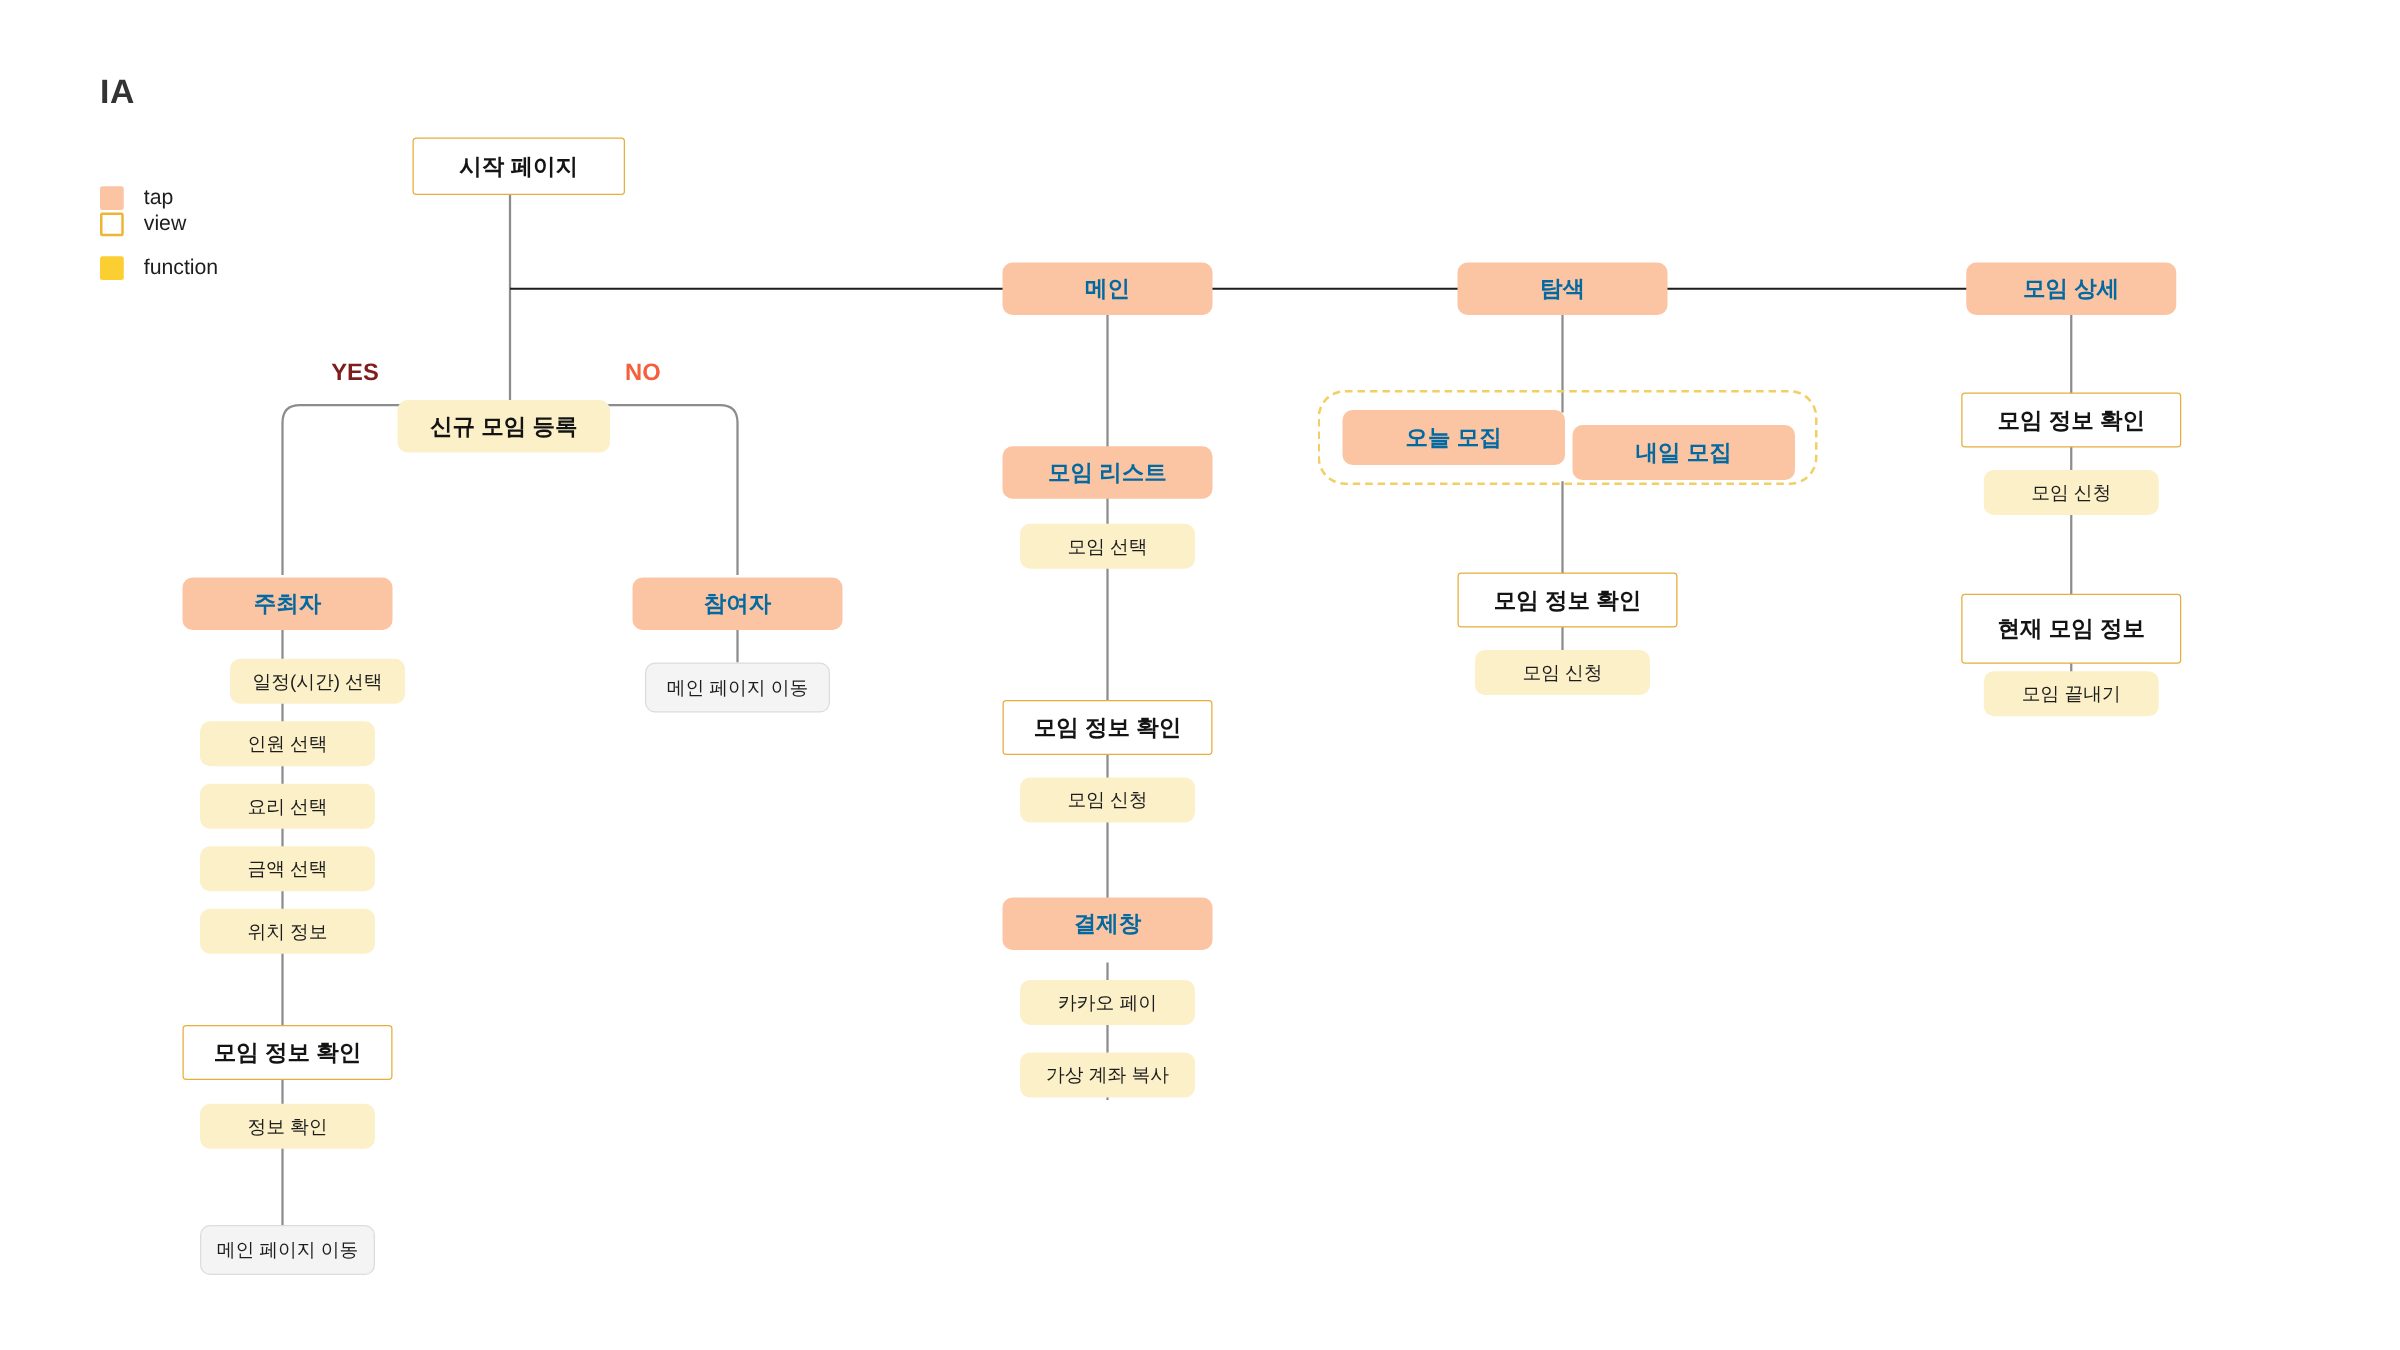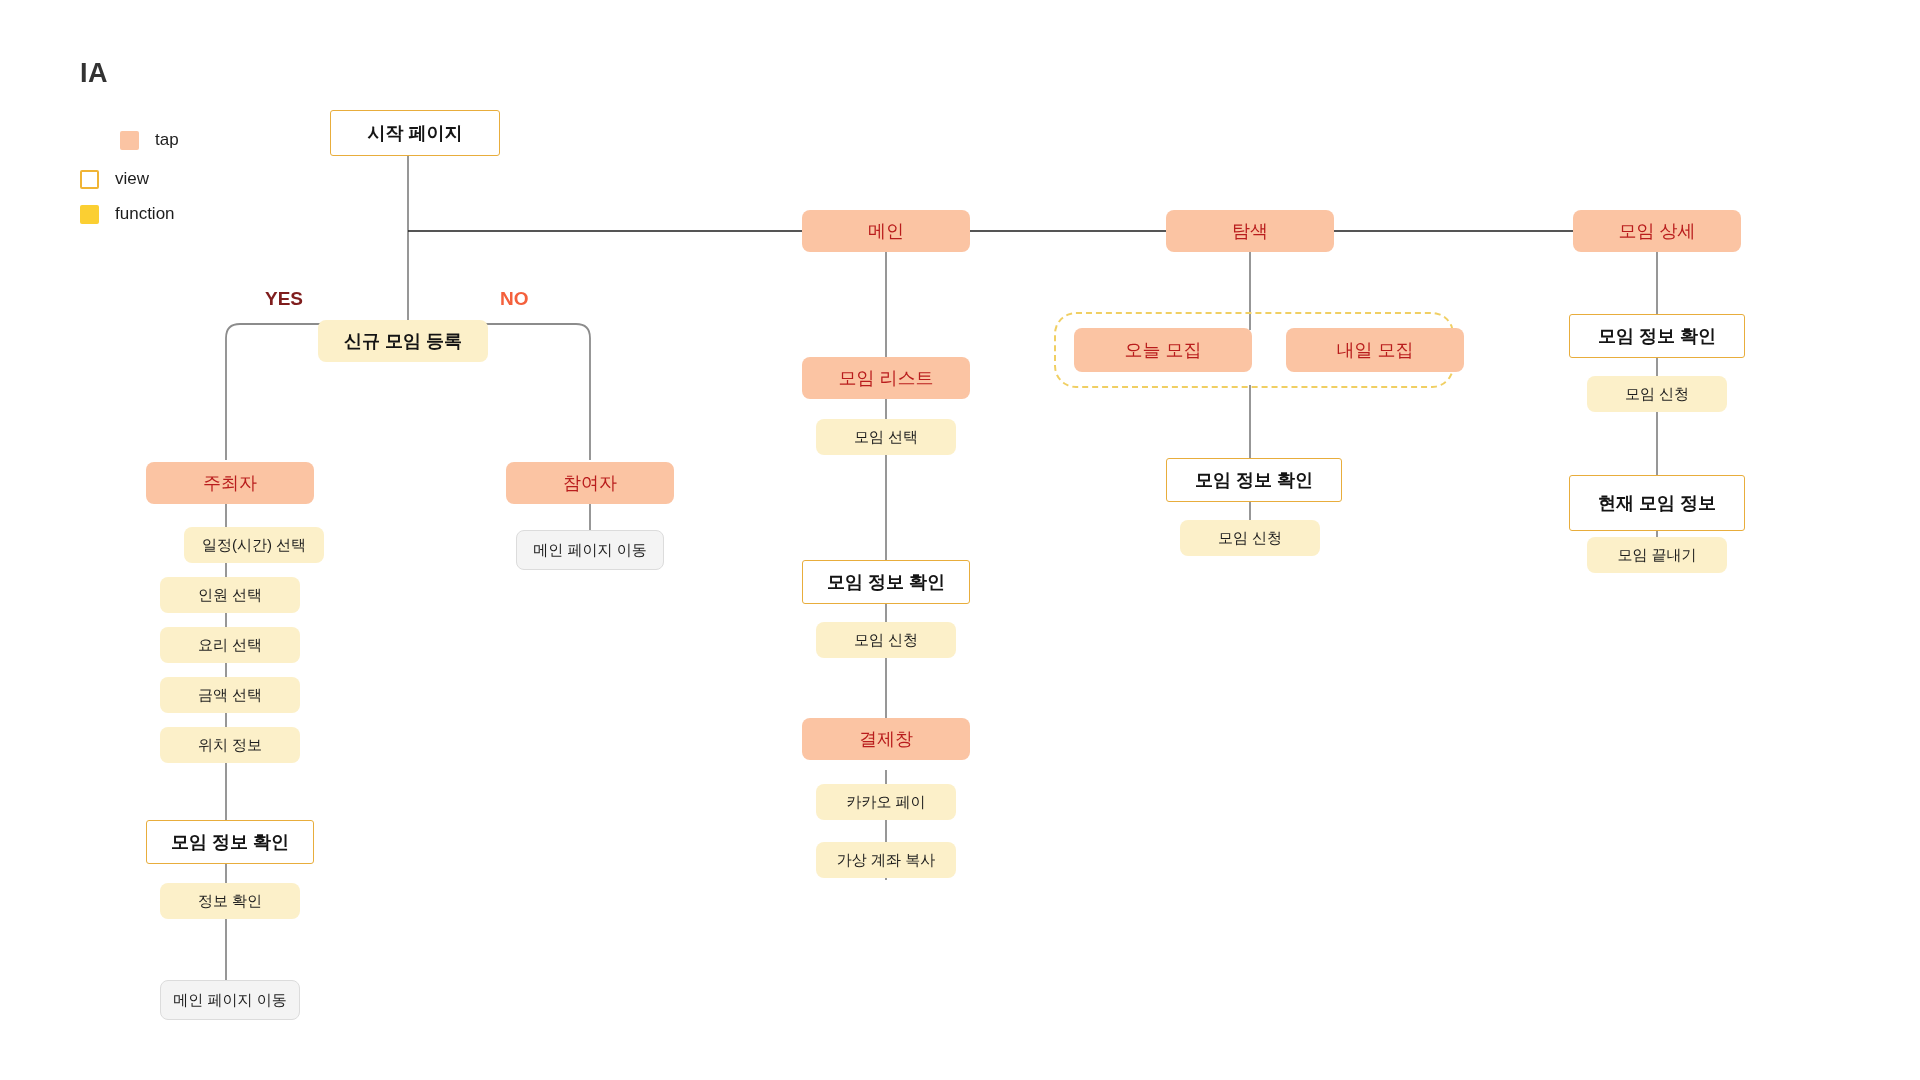--- a/index.html
+++ b/index.html
@@ -28,21 +28,21 @@
   }
   .legend-row {
     position: absolute;
     left: 80px;
     display: flex;
     align-items: center;
     gap: 16px;
     font-size: 17px;
     color: #1d1d1d;
   }
-  #legend-0 { top: 130px; margin-left: 40px; }
+  #legend-0 { top: 148px; }
   #legend-1 { top: 169px; }
   #legend-2 { top: 204px; }
   .legend-swatch {
     width: 19px; height: 19px;
     border-radius: 2px;
     flex: 0 0 auto;
   }
   .sw-tap      { background: #fbc4a3; }
   .sw-view     { background: #ffffff; border: 2px solid #f0b434; }
   .sw-function { background: #fbcf32; }
@@ -63,22 +63,22 @@
     justify-content: center;
     text-align: center;
     white-space: nowrap;
     z-index: 5;
   }
   
   .n-tap {
     background: #fbc4a3;
     border-radius: 8px;
     font-size: 18px;
-    font-weight: normal;
-    color: #b91c1c;
+    font-weight: bold;
+    color: #0369a1;
   }
   
   .n-view {
     background: #ffffff;
     border: 1.6px solid #e8ad3c;
     border-radius: 3px;
     font-size: 18px;
     font-weight: bold;
     color: #141414;
   }
@@ -199,21 +199,21 @@
   <div class="node n-view" style="left:802px; top:560px; width:168px; height:44px;">모임 정보 확인</div>
   <div class="node n-func" style="left:816px; top:622px; width:140px; height:36px;">모임 신청</div>
   <div class="node n-tap" style="left:802px; top:718px; width:168px; height:42px;">결제창</div>
   <div class="node n-func" style="left:816px; top:784px; width:140px; height:36px;">카카오 페이</div>
   <div class="node n-func" style="left:816px; top:842px; width:140px; height:36px;">가상 계좌 복사</div>
 
   <div class="node n-tap" style="left:1166px; top:210px; width:168px; height:42px;">탐색</div>
 
   <div class="group-dashed" style="left:1054px; top:312px; width:400px; height:76px;"></div>
   <div class="node n-tap" style="left:1074px; top:328px; width:178px; height:44px;">오늘 모집</div>
-  <div class="node n-tap" style="left:1258px; top:328px; width:178px; height:44px;margin-left:28px;">내일 모집</div>
+  <div class="node n-tap" style="left:1258px; top:340px; width:178px; height:44px;">내일 모집</div>
 
   <div class="node n-view" style="left:1166px; top:458px; width:176px; height:44px;">모임 정보 확인</div>
   <div class="node n-func" style="left:1180px; top:520px; width:140px; height:36px;">모임 신청</div>
 
   <div class="node n-tap" style="left:1573px; top:210px; width:168px; height:42px;">모임 상세</div>
   <div class="node n-view" style="left:1569px; top:314px; width:176px; height:44px;">모임 정보 확인</div>
   <div class="node n-func" style="left:1587px; top:376px; width:140px; height:36px;">모임 신청</div>
   <div class="node n-view" style="left:1569px; top:475px; width:176px; height:56px;">현재 모임 정보</div>
   <div class="node n-func" style="left:1587px; top:537px; width:140px; height:36px;">모임 끝내기</div>
 

